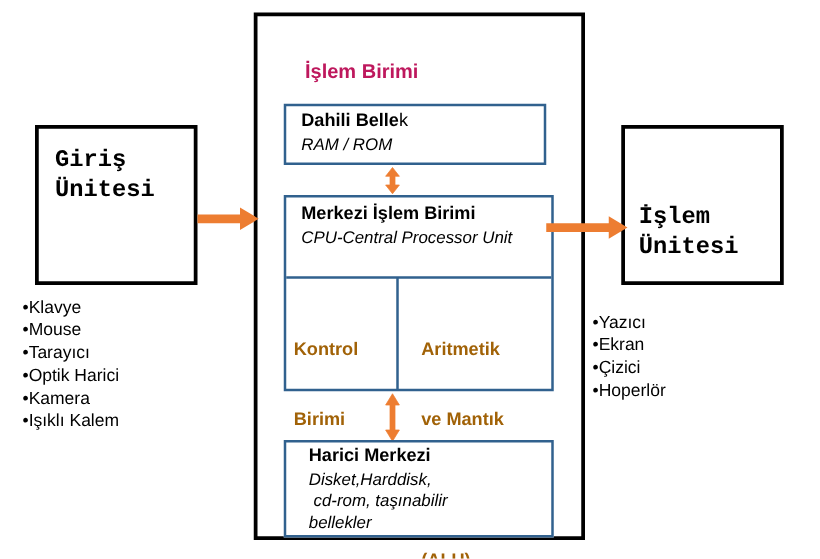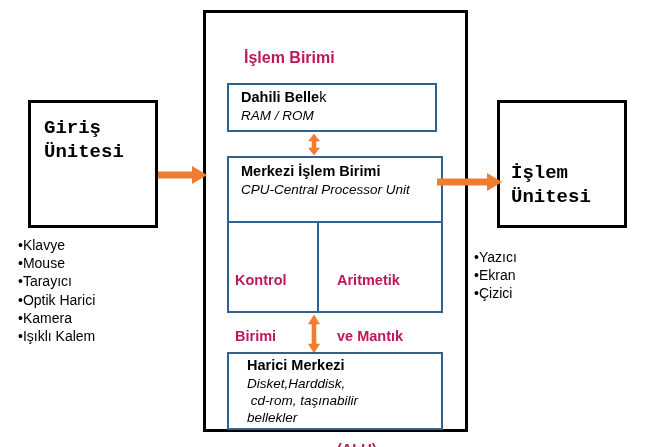--- a/index.html
+++ b/index.html
@@ -98,21 +98,21 @@
   }
 
   
   .arrow-svg {
     position: absolute;
     overflow: visible;
   }
 
   .col-alu, .col-kontrol {
     position: absolute;
-    color: #be185d;
+    color: #a16207;
     font-size: 14.5px;
     font-weight: bold;
     line-height: 1.30;
     white-space: pre;
   }
 </style>
 </head>
 <body>
 
 <div id="canvas">
@@ -186,20 +186,21 @@
 
   <div class="box-label" style="left:511px; top:162px; width:110px;">
     <div>İşlem</div>
     <div>Ünitesi</div>
   </div>
 
   <div class="bullets" style="left:474px; top:248px; width:160px;">
     <div class="li"><span class="dot">•</span><span>Yazıcı</span></div>
     <div class="li"><span class="dot">•</span><span>Ekran</span></div>
     <div class="li"><span class="dot">•</span><span>Çizici</span></div>
+    <div class="li"><span class="dot">•</span><span>Hoperlör</span></div>
   </div>
 
   <svg class="arrow-svg" style="left:158px; top:165px;" width="50" height="20" viewBox="0 0 50 20">
     <path d="M0 6.5 L34 6.5 L34 1 L49 10 L34 19 L34 13.5 L0 13.5 Z" fill="#ED7D31"></path>
   </svg>
 
   <svg class="arrow-svg" style="left:437px; top:172px;" width="66" height="20" viewBox="0 0 66 20">
     <path d="M0 6.5 L50 6.5 L50 1 L65 10 L50 19 L50 13.5 L0 13.5 Z" fill="#ED7D31"></path>
   </svg>
 

